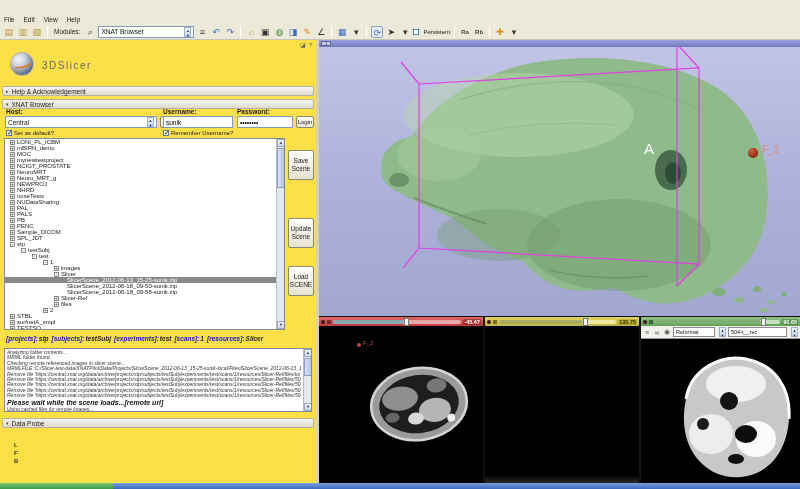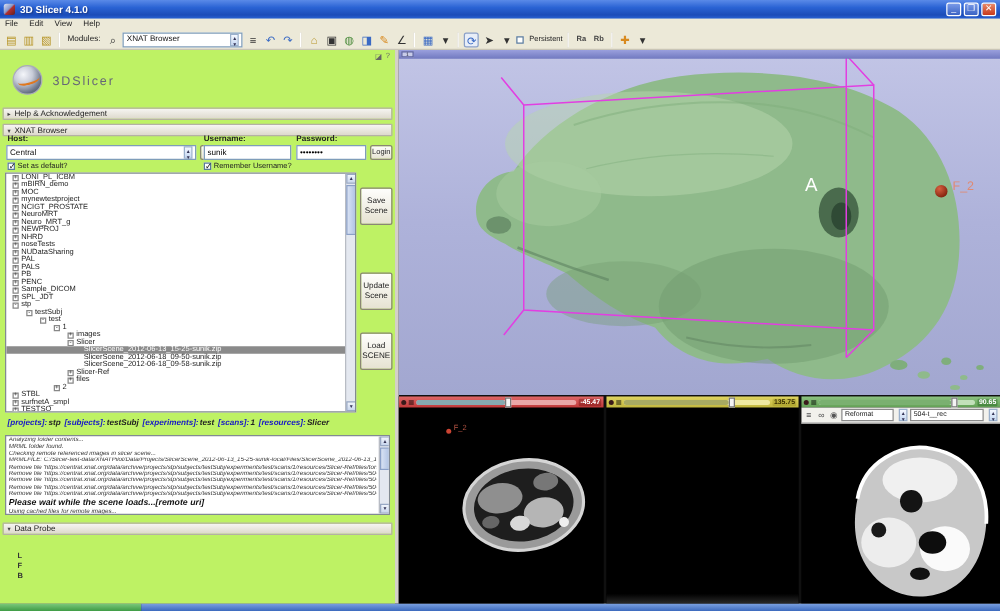--- a/index.html
+++ b/index.html
@@ -38,21 +38,21 @@
   .combo { height:12px; background:#fff; border:1px solid #7f9db9; display:flex; align-items:center;
     font-size:6.5px; color:#111; padding:0 2px; }
   .combo .cval { flex:1; white-space:nowrap; overflow:hidden; }
   .spin { width:7px; height:10px; margin-left:2px; background:linear-gradient(180deg,#f4f8ff,#c6d8f2);
     border:1px solid #9ab0cc; font-size:4px; line-height:5px; text-align:center; color:#335; flex:none; }
   .cb { width:6px; height:6px; border:1px solid #5a7a9a; background:#fff; position:relative; flex:none; }
   .cb.checked::after { content:"✓"; position:absolute; left:0; top:-2px; font-size:7px; color:#111; }
   .cblabel { font-size:6px; color:#222; margin-left:2px; }
 
   
-  .panel { position:absolute; left:0; top:40px; width:316px; height:443px; background:#bef264; overflow:hidden; }
+  .panel { position:absolute; left:0; top:40px; width:316px; height:443px; background:#fde047; overflow:hidden; }
   .panel-top { position:absolute; left:0; top:0; width:316px; height:9px; display:flex; justify-content:flex-end;
     align-items:center; gap:3px; padding-right:4px; font-size:6px; color:#666; }
   .logo-circle { position:absolute; left:10px; top:12px; width:24px; height:24px; border-radius:50%;
     background:radial-gradient(circle at 35% 30%, #f4f6fa 0%, #c8ccd8 35%, #6a7488 70%, #3a4454 100%);
     border:1px solid #aab; }
   .logo-swoosh { position:absolute; left:14px; top:20px; width:18px; height:8px; border-radius:50%;
     border-bottom:2px solid #e07820; transform:rotate(-15deg); }
   .logo-text { position:absolute; left:42px; top:20px; font-size:10px; letter-spacing:1.5px; color:#667; }
   .sechdr { position:absolute; left:2px; width:312px; height:10px;
     background:linear-gradient(180deg,#f6f5f2,#ddd9cc); border:1px solid #b5b1a4; border-radius:1px;
@@ -140,27 +140,20 @@
   .gsel { height:10px; background:#fff; border:1px solid #8a8a8a; font-size:5.5px; color:#111;
     display:flex; align-items:center; padding:0 2px; flex:none; }
   .fid-dot { position:absolute; width:4px; height:4px; border-radius:50%; background:#cc4433; }
   .fid-dot-label { position:absolute; font-size:6px; color:#b85544; }
 </style>
 </head>
 <body>
 
 <div class="app">
 
-  <div class="titlebar">
-    <div class="app-icon"></div>
-    <div class="title-text">3D Slicer 4.1.0</div>
-    <div class="winbtn">_</div>
-    <div class="winbtn">❐</div>
-    <div class="winbtn close">✕</div>
-  </div>
 
   <div class="menubar">
     <span>File</span>
     <span>Edit</span>
     <span>View</span>
     <span>Help</span>
   </div>
 
   <div class="toolbar">
     <span class="ticon gold">▤</span>

